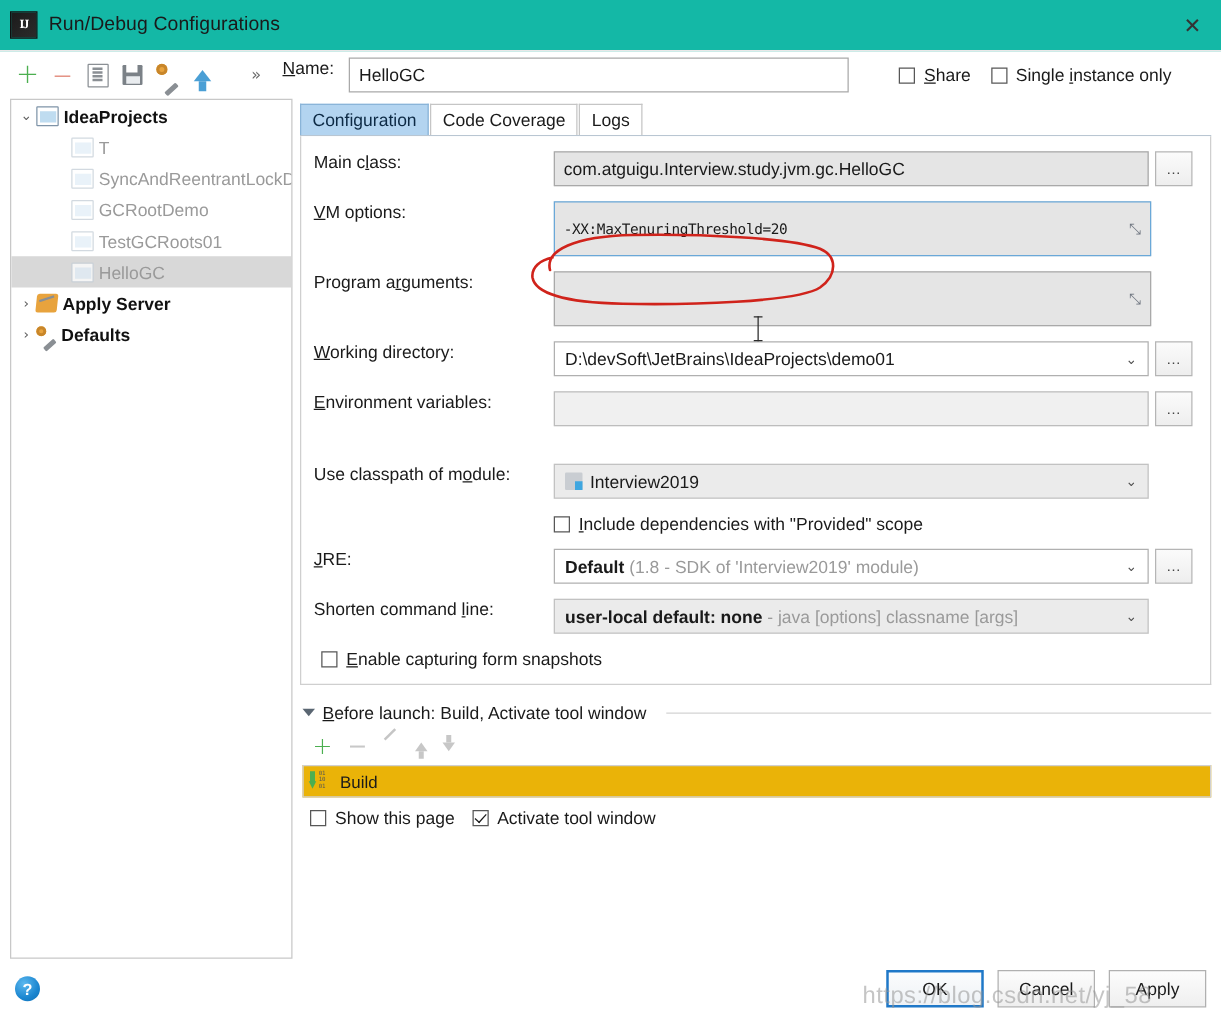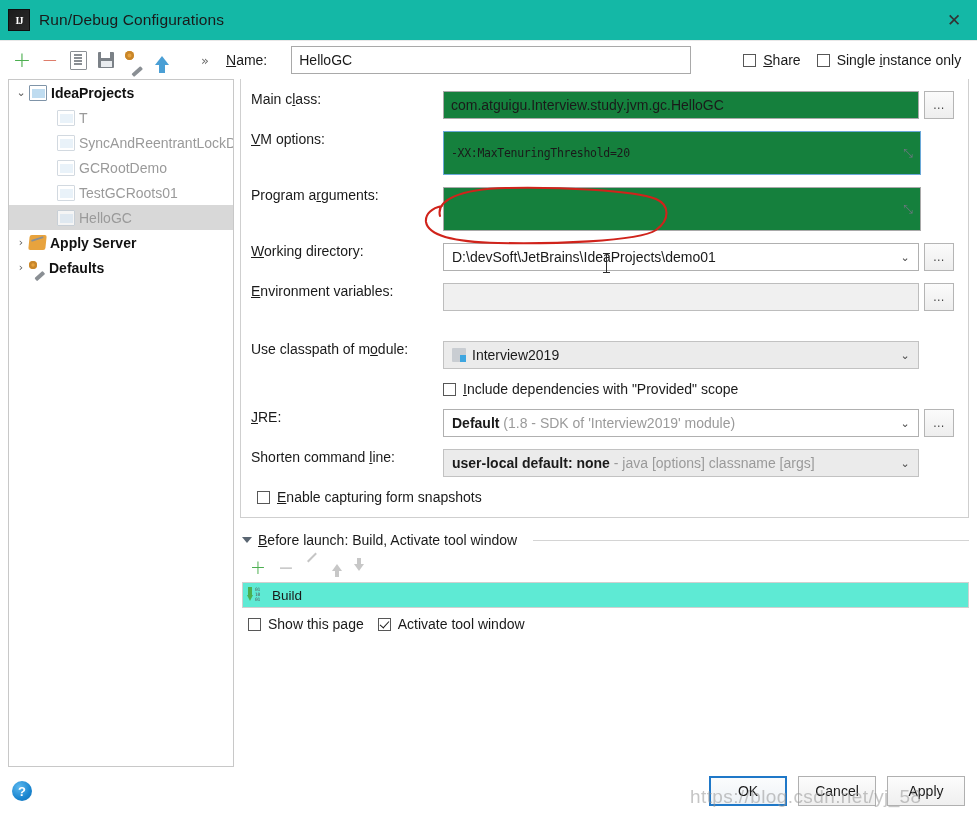--- a/index.html
+++ b/index.html
@@ -159,24 +159,22 @@
     color: #6b6b6b;
     font-size: 13px;
     letter-spacing: -2px;
     font-family: "DejaVu Sans", sans-serif;
   }
   .tool-spacer { width: 14px; }
 
   
   .namerow {
     display: flex;
-    align-items: center;
     flex: 1;
     padding-left: 8px;
-    gap: 12px;
   }
   .name-lbl { font-size: 14px; margin-right: 12px; }
   .name-input {
     width: 400px; height: 28px;
     border: 1px solid #a9a9a9;
     background: #ffffff;
     font-family: "Liberation Sans", sans-serif;
     font-size: 14px;
     color: #1a1a1a;
     padding: 0 7px;
@@ -350,21 +348,21 @@
     font-size: 14px;
     color: #1a1a1a;
     white-space: nowrap;
   }
   .fctl { flex: 1; display: flex; align-items: center; min-width: 0; }
 
   .tfield {
     flex: 1;
     height: 28px;
     border: 1px solid #a9a9a9;
-    background: #15803d;
+    background: #e5e5e5;
     box-sizing: border-box;
     padding: 0 7px;
     font-family: "Liberation Sans", sans-serif;
     font-size: 14px;
     color: #1a1a1a;
     display: flex;
     align-items: center;
     min-width: 0;
     outline: none;
   }
@@ -518,21 +516,21 @@
     content: ""; position: absolute; left: -2px; top: 7px;
     width: 4px; height: 6px; background: #c7c7c7;
   }
   .blico.down { border-top: 7px solid #c7c7c7; }
   .blico.down::after {
     content: ""; position: absolute; left: -2px; bottom: 7px;
     width: 4px; height: 6px; background: #c7c7c7;
   }
   .bl-list {
     border: 1px solid #d0d0d0;
-    background: #5eead4;
+    background: #eab308;
     height: 24px;
     display: flex;
     align-items: center;
     padding-left: 4px;
   }
   .buildico {
     width: 20px; height: 16px;
     flex: none;
     margin-right: 5px;
     position: relative;
@@ -747,20 +745,25 @@
       <span class="ticon defw"></span>
       <span class="tlabel bold">Defaults</span>
     </div>
 
   </div>
 
   <div class="splitter"></div>
 
   <div class="rightpanel">
 
+    <div class="tabsbar">
+      <div class="tab active">Configuration</div>
+      <div class="tab">Code Coverage</div>
+      <div class="tab">Logs</div>
+    </div>
 
     <div class="formarea">
 
       <div class="frow">
         <div class="flabel"><span>Main c</span><span class="u">l</span><span>ass:</span></div>
         <div class="fctl">
           <div class="tfield">com.atguigu.Interview.study.jvm.gc.HelloGC</div>
           <div class="browsebtn">…</div>
         </div>
       </div>

